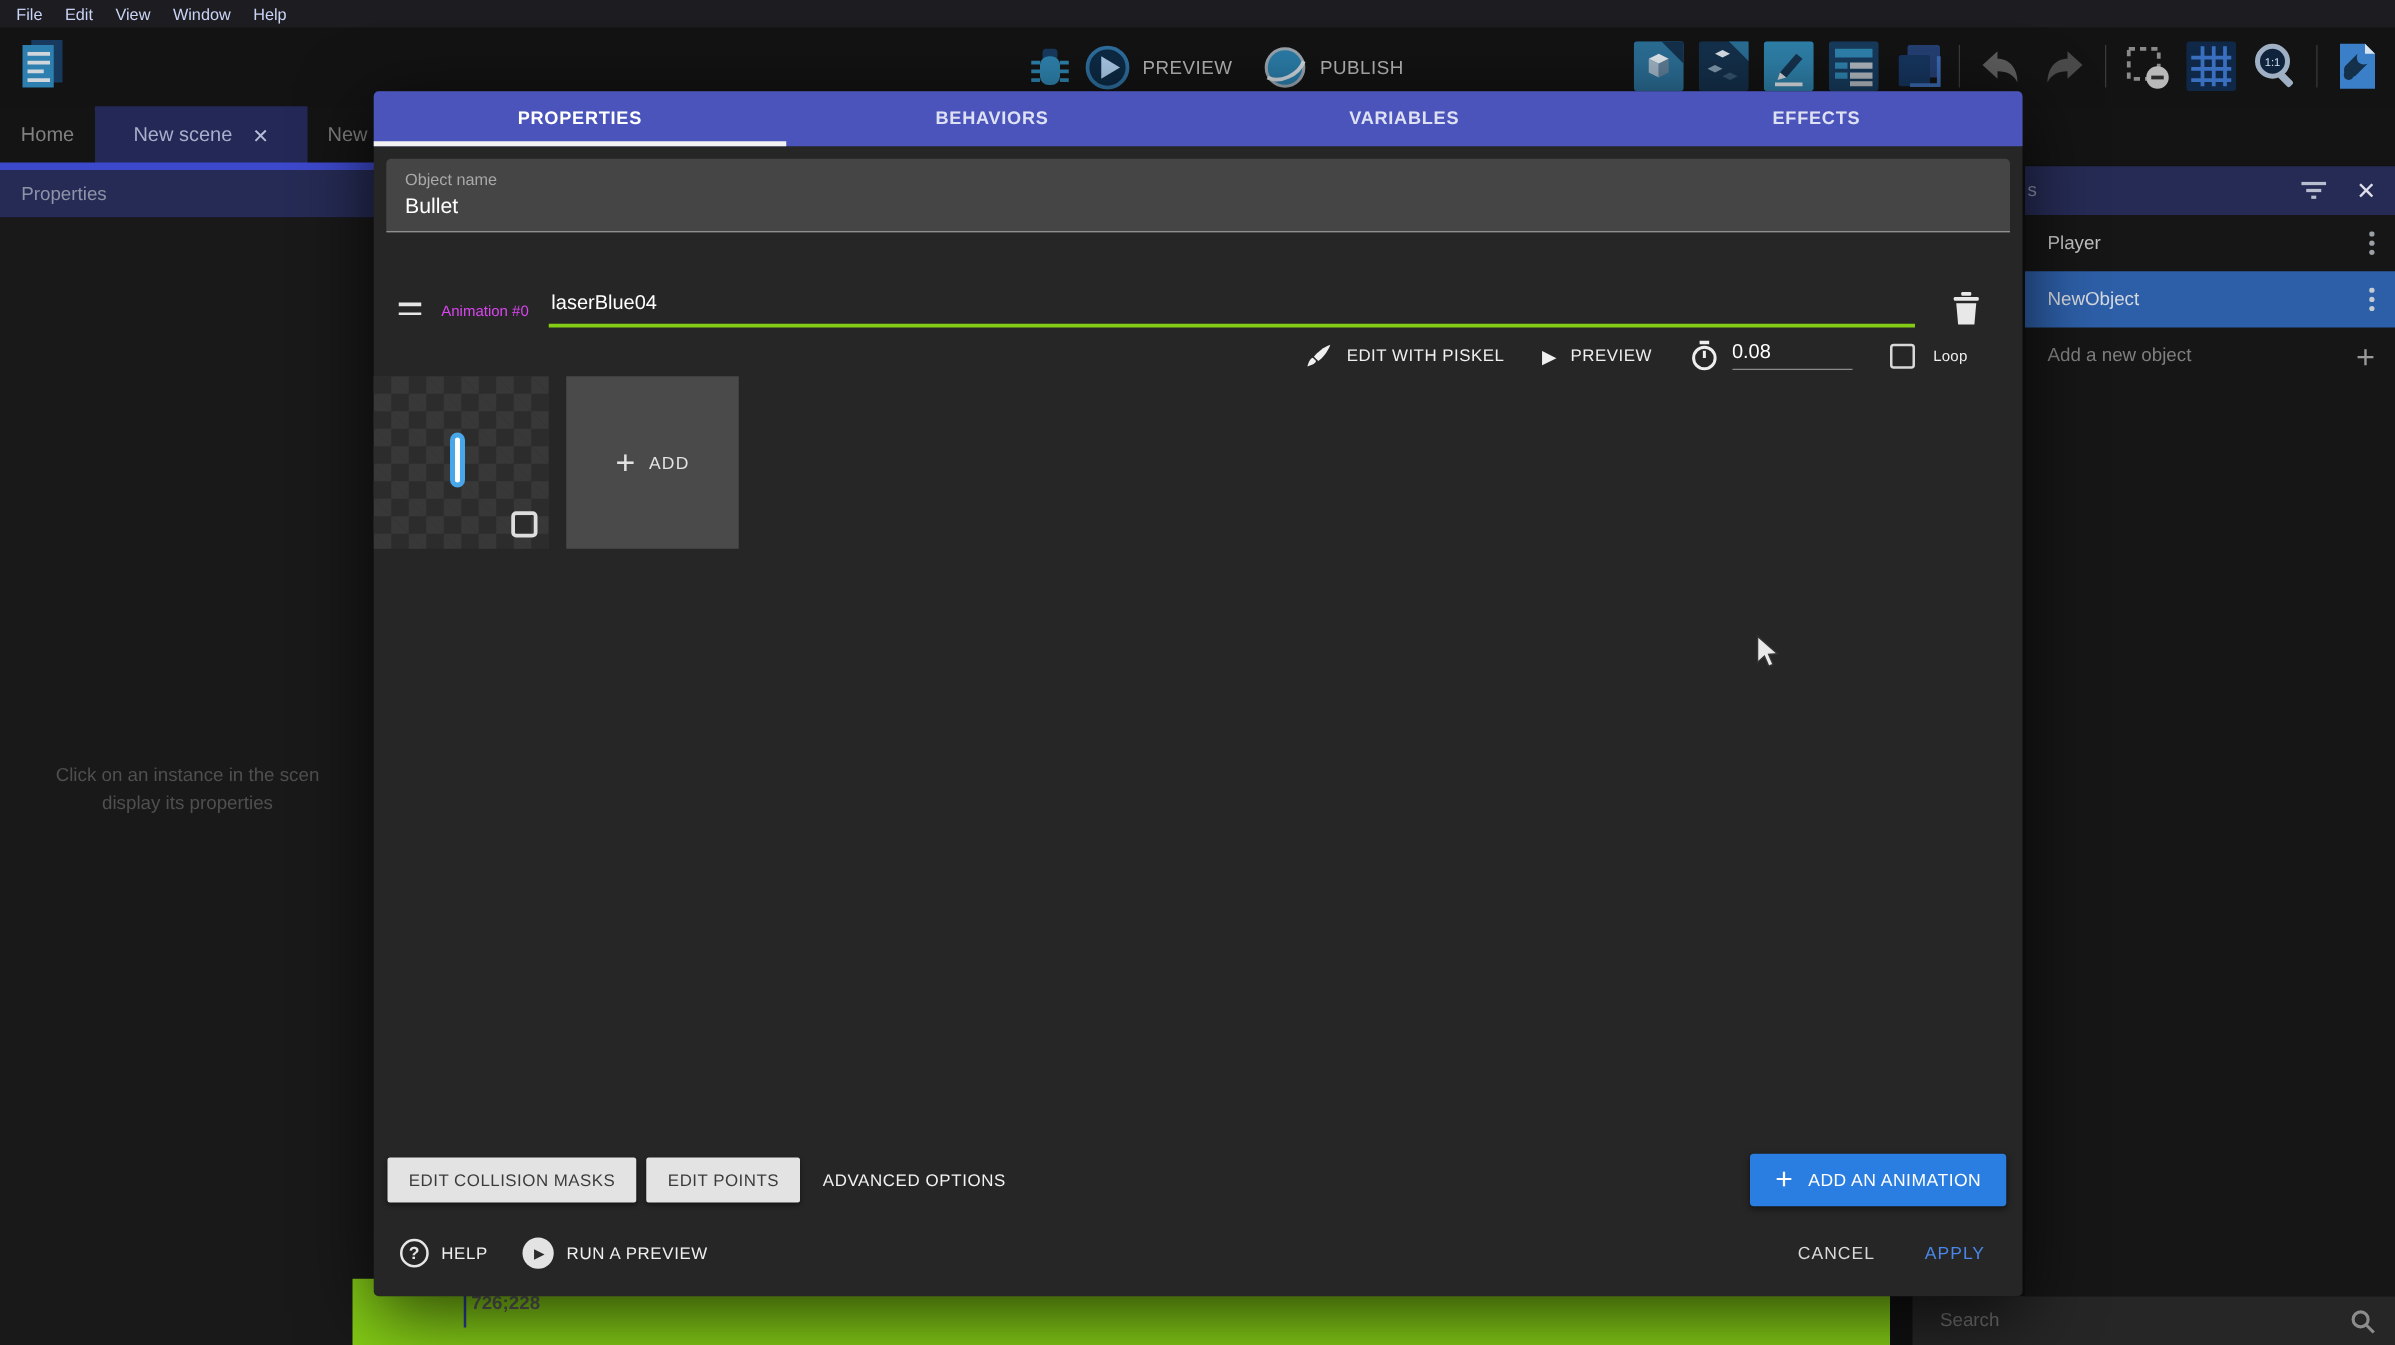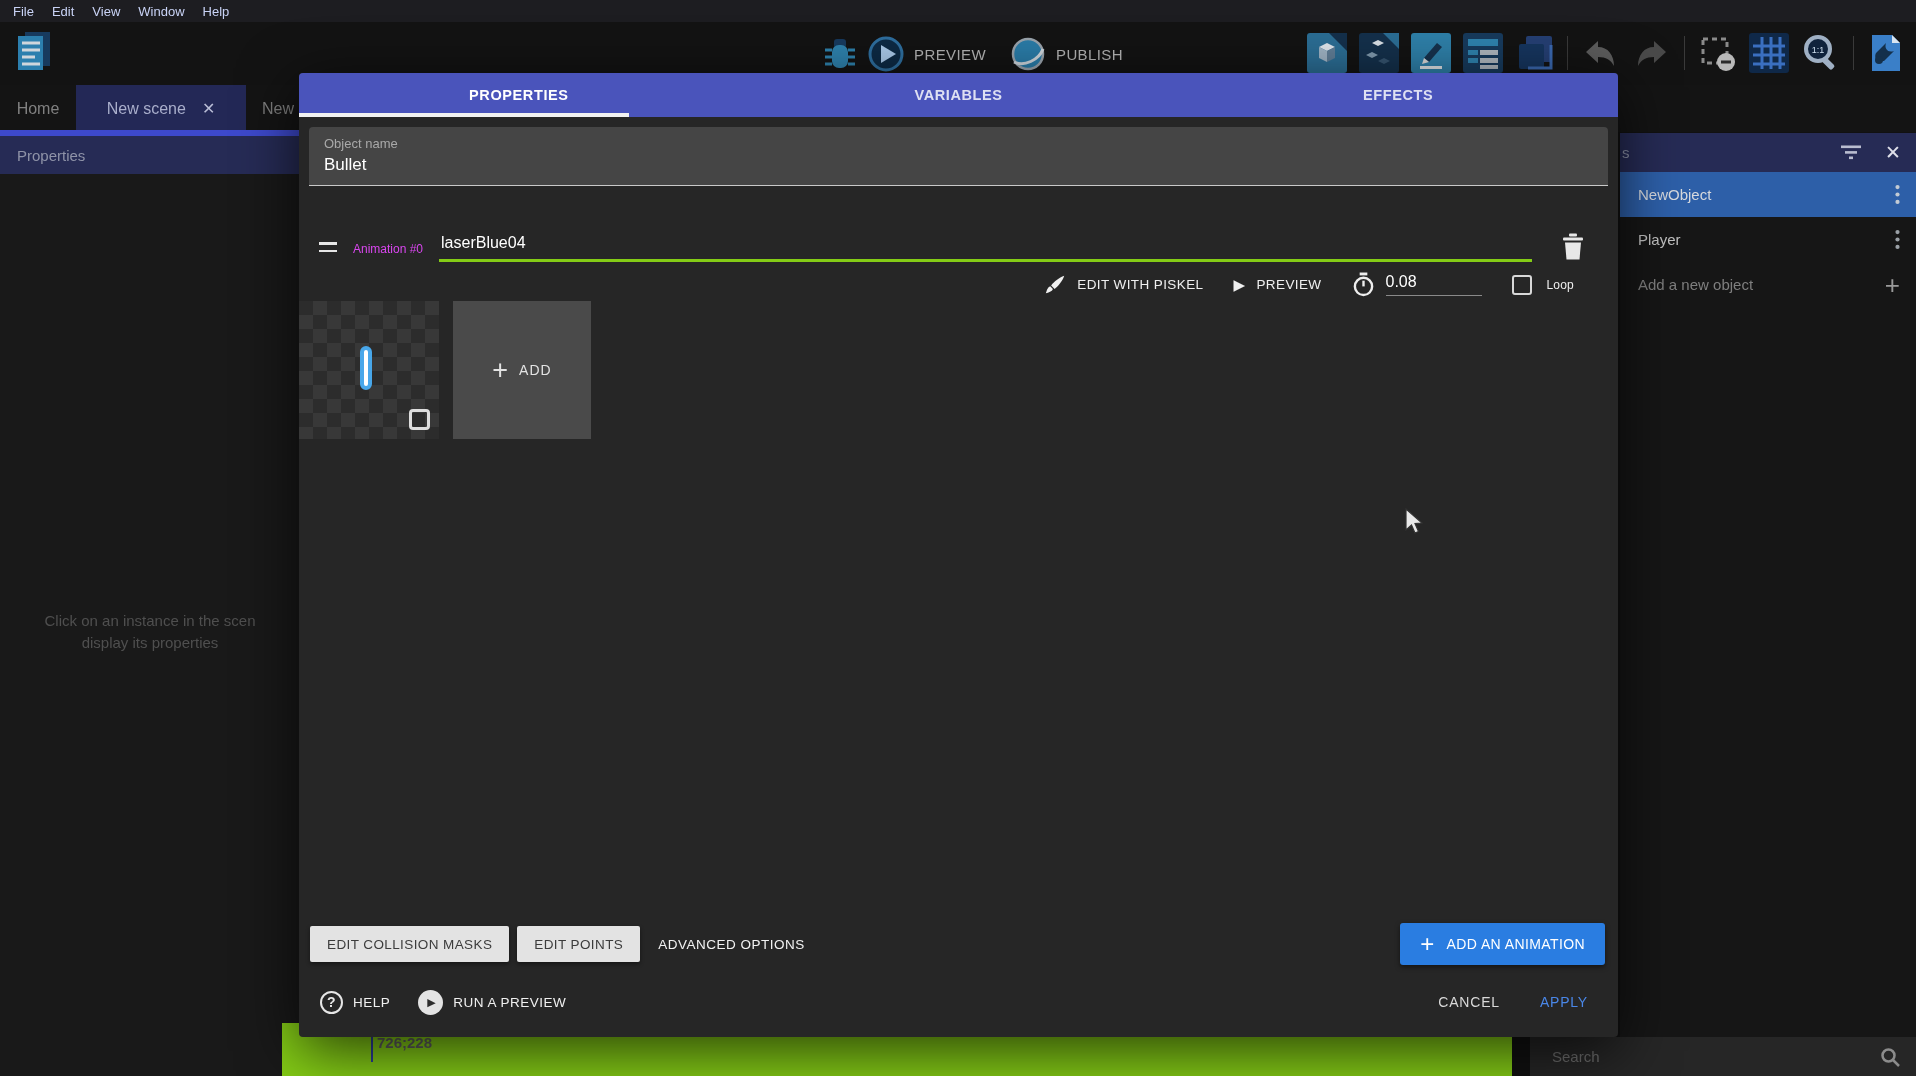--- a/index.html
+++ b/index.html
@@ -299,48 +299,49 @@
   <div class="objects-panel">
     <div class="op-header">
       <span class="op-frag">s</span>
       <svg width="20" height="15" viewBox="0 0 20 14">
         <rect x="0" y="0" width="20" height="2.6" fill="#b9bdd0"></rect>
         <rect x="4" y="5.6" width="12" height="2.6" fill="#b9bdd0"></rect>
         <rect x="8" y="11" width="4" height="2.6" fill="#b9bdd0"></rect>
       </svg>
       <span class="op-close">✕</span>
     </div>
+    <div class="op-row">
+      <span>Player</span>
+      <span class="grow"></span>
+      <svg width="5" height="19" viewBox="0 0 4 18">
+        <circle cx="2" cy="2" r="2" fill="#9aa0a6"></circle>
+          <circle cx="2" cy="9" r="2" fill="#9aa0a6"></circle>
+          <circle cx="2" cy="16" r="2" fill="#9aa0a6"></circle>
+      </svg>
+    </div>
     <div class="op-row op-row-selected">
       <span>NewObject</span>
       <span class="grow"></span>
       <svg width="5" height="19" viewBox="0 0 4 18">
         <circle cx="2" cy="2" r="2" fill="#c3cbd4"></circle>
           <circle cx="2" cy="9" r="2" fill="#c3cbd4"></circle>
           <circle cx="2" cy="16" r="2" fill="#c3cbd4"></circle>
       </svg>
     </div>
-    <div class="op-row">
-      <span>Player</span>
-      <span class="grow"></span>
-      <svg width="5" height="19" viewBox="0 0 4 18">
-        <circle cx="2" cy="2" r="2" fill="#9aa0a6"></circle>
-          <circle cx="2" cy="9" r="2" fill="#9aa0a6"></circle>
-          <circle cx="2" cy="16" r="2" fill="#9aa0a6"></circle>
-      </svg>
-    </div>
     <div class="op-row op-add">
       <span>Add a new object</span>
       <span class="grow"></span>
       <span class="op-plus">+</span>
     </div>
   </div>
 
   <div class="dialog">
     <div class="tabbar">
       <div class="dtab dtab-active">PROPERTIES</div>
+      <div class="dtab">BEHAVIORS</div>
       <div class="dtab">VARIABLES</div>
       <div class="dtab">EFFECTS</div>
       <div class="tab-underline"></div>
     </div>
 
     <div class="objname-panel">
       <div class="objname-label">Object name</div>
       <input class="objname-input" value="Bullet" style="">
     </div>
 

